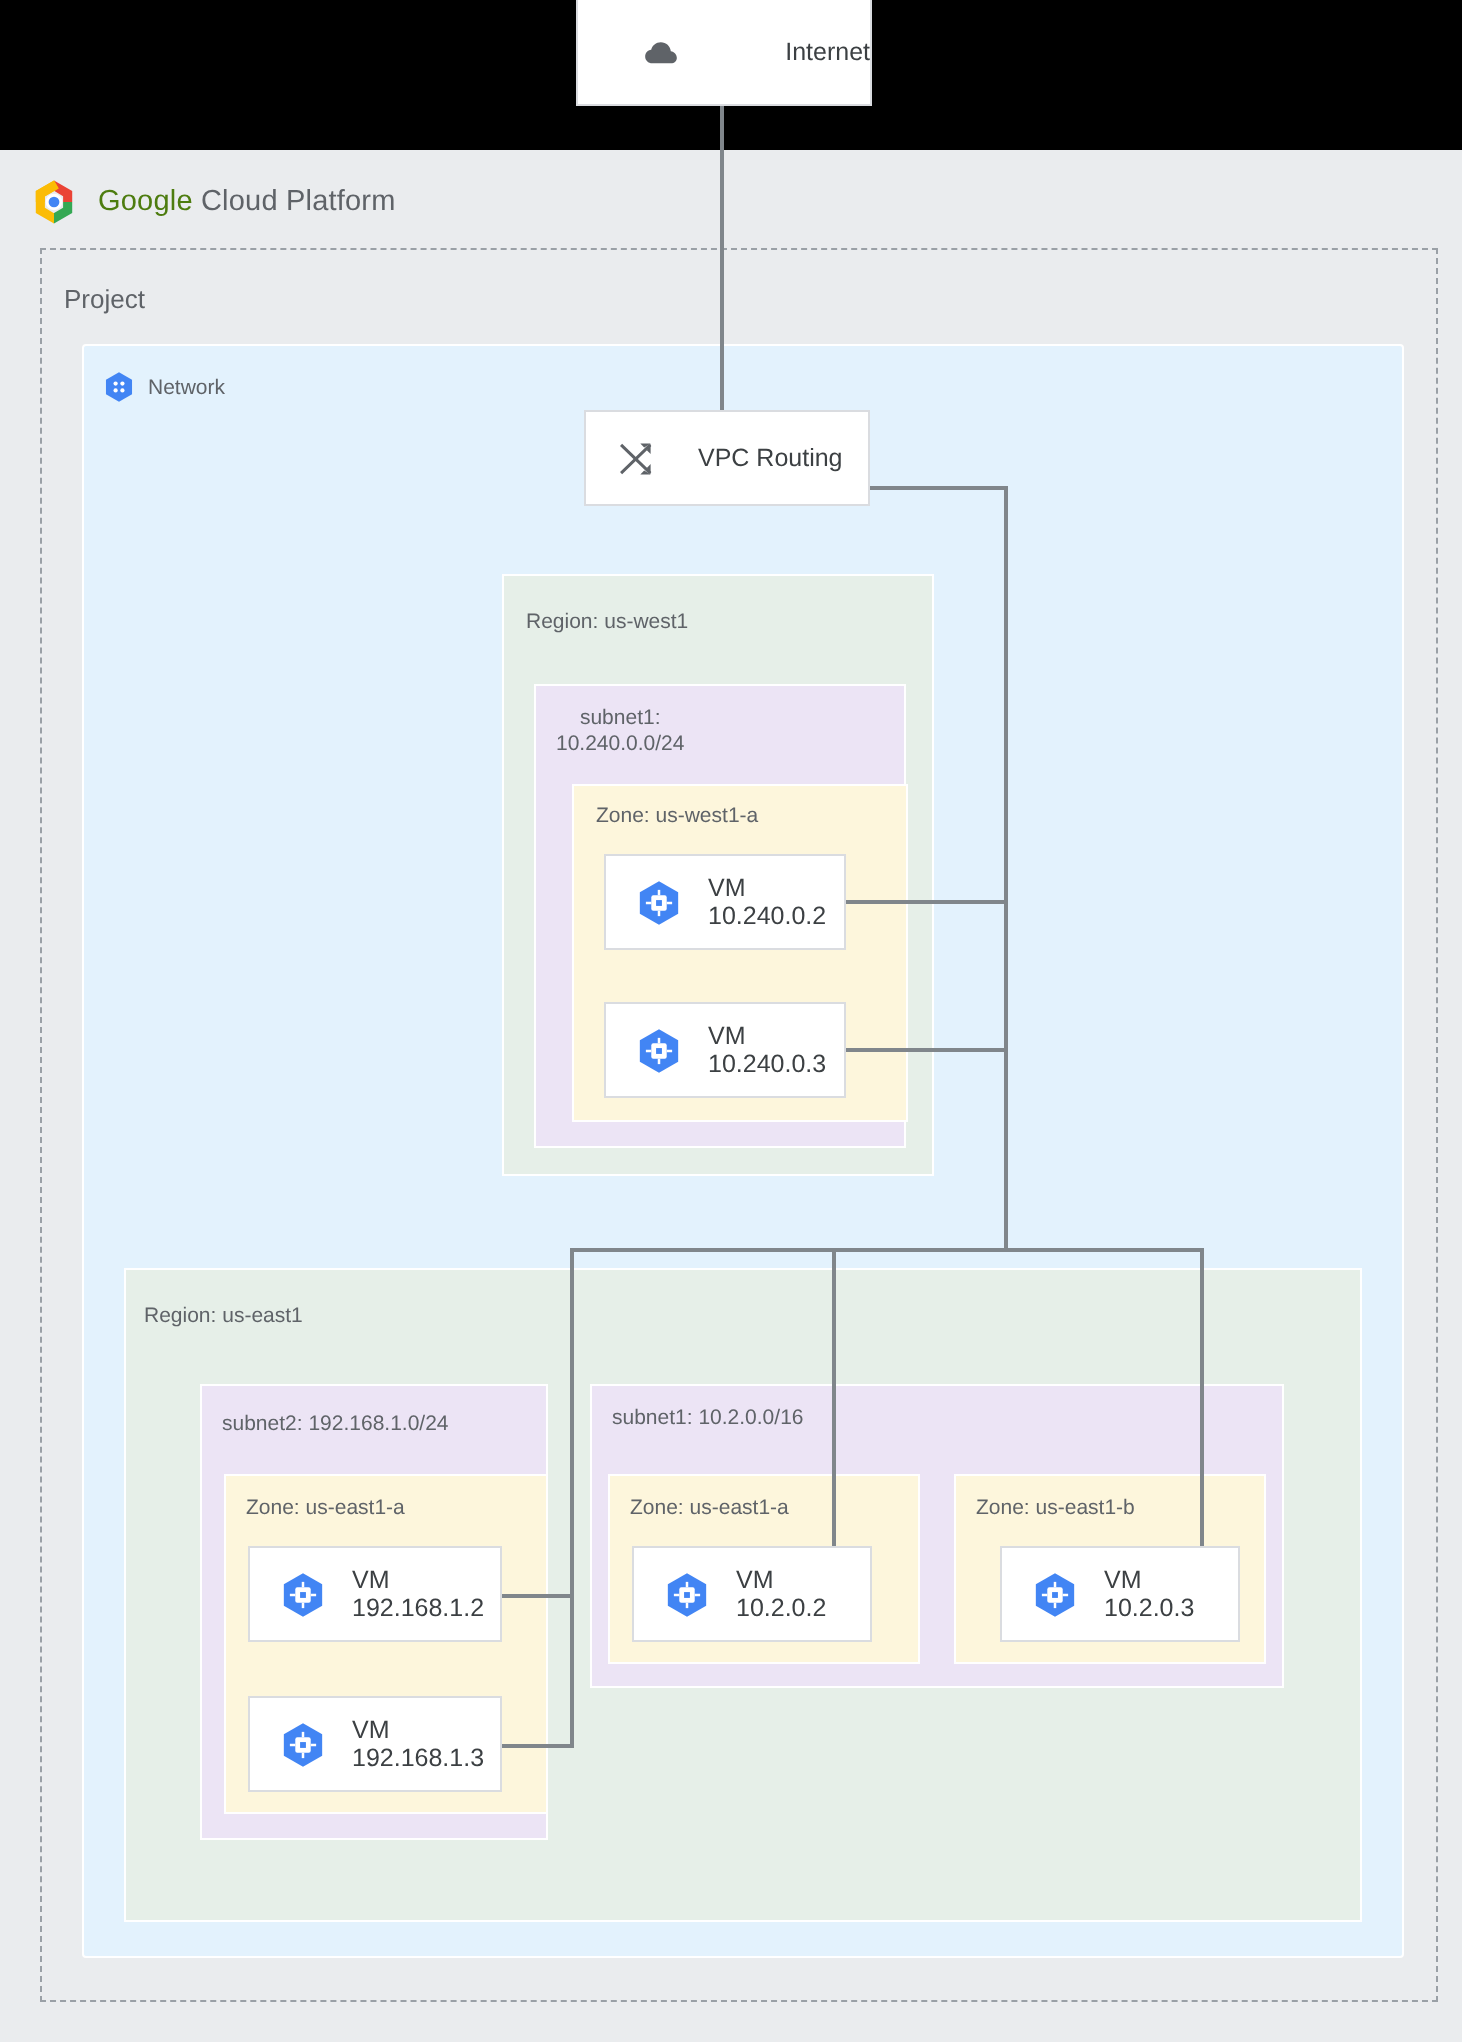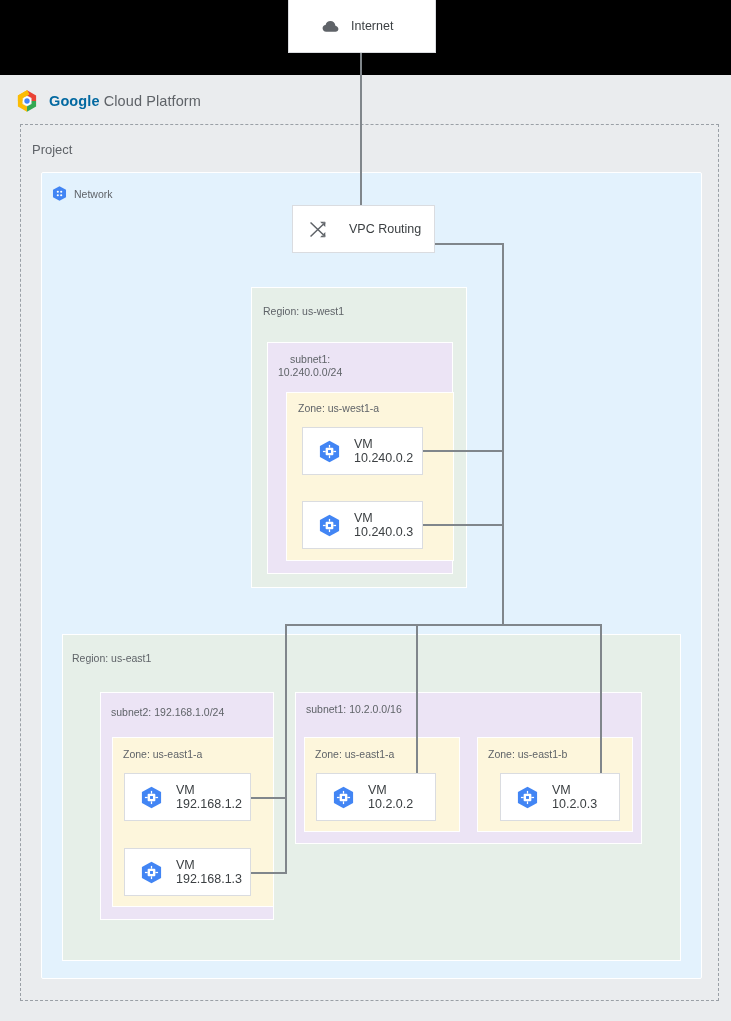--- a/index.html
+++ b/index.html
@@ -39,21 +39,21 @@
     align-items: center;
     gap: 9px;
   }
   #gcp-logo { width: 26px; height: 26px; display: block; }
   #gcp-title {
     font-size: 14.5px;
     color: #5f6368;
     letter-spacing: .1px;
     white-space: nowrap;
   }
-  #gcp-title .g-strong { font-weight: 700; color: #0369a1; margin-top: 16px; }
+  #gcp-title .g-strong { font-weight: 400; color: #4d7c0f; margin-top: 16px; }
 
   
   #project-box {
     position: absolute;
     left: 20px; top: 124px;
     width: 699px; height: 877px;
     border: 1px dashed #9aa0a6;
     background: transparent;
     box-sizing: border-box;
   }
@@ -129,20 +129,21 @@
     white-space: pre-line;
   }
 
   #internet-box {
     left: 288px; top: 0px;
     width: 148px; height: 53px;
     border-top: none;
     padding-left: 32px;
     gap: 11px;
     z-index: 8;
+    justify-content: space-between;
   }
   #vpc-box {
     left: 292px; top: 205px;
     width: 143px; height: 48px;
     padding-left: 15px;
     gap: 20px;
   }
   .vm-box {
     padding-left: 14px;
     gap: 12px;

